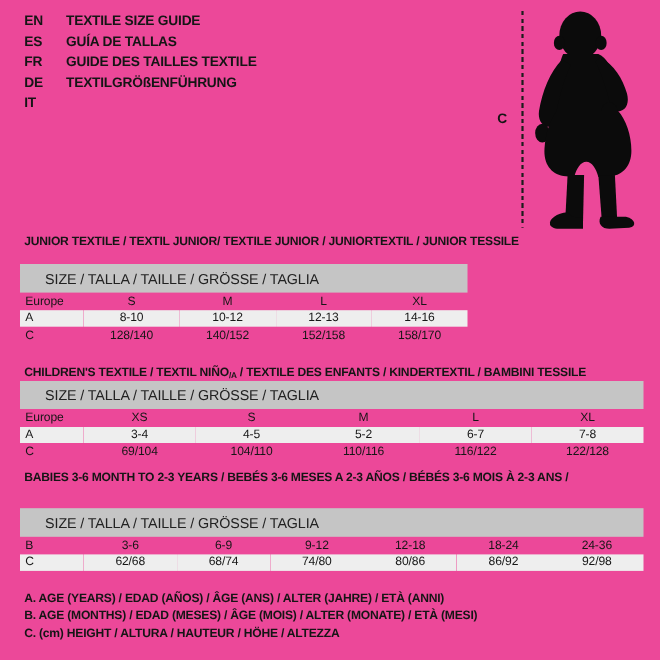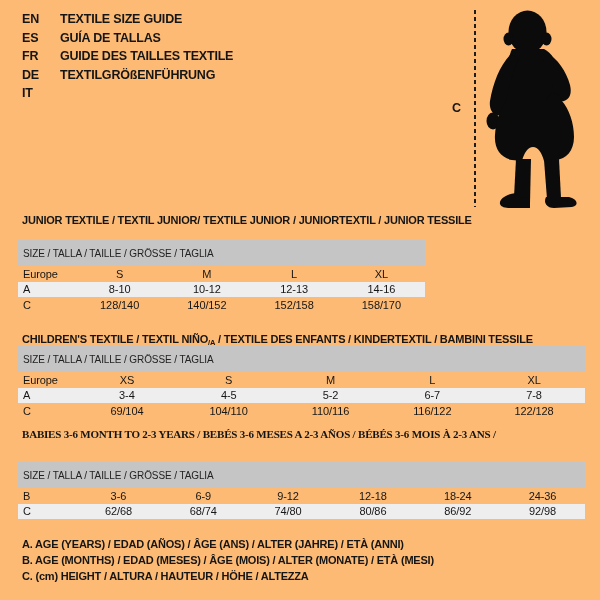--- a/index.html
+++ b/index.html
@@ -1,19 +1,19 @@
 <!DOCTYPE html>
 <html><head>
 <meta charset="utf-8">
 <style>
   html, body { margin: 0; padding: 0; background: #ffffff; }
   .canvas {
     position: relative;
     width: 600px; height: 600px;
-    background: #fdba74;
+    background: #ec4899;
     font-family: "Liberation Sans", sans-serif;
     color: #151515;
     overflow: hidden;
   }
 
   
   .lang-list {
     position: absolute; left: 22px; top: 10px;
     font-weight: bold; font-size: 12.5px; line-height: 18.6px;
     letter-spacing: -0.2px; white-space: nowrap;
@@ -33,37 +33,37 @@
   .baby-svg { position: absolute; left: 486px; top: 9px; }
 
   
   .section-title {
     position: absolute; left: 22px;
     font-weight: bold; font-size: 11px; letter-spacing: -0.2px;
     white-space: nowrap;
   }
   .t-junior   { top: 214px; text-align: center; }
   .t-children { top: 333px; }
-  .t-babies   { top: 426px; line-height: 16.6px; font-family: Liberation Serif, serif; }
+  .t-babies   { top: 426px; line-height: 16.6px; }
   .title-sub  { font-size: 7.5px; position: relative; top: 2px; }
 
   
   .size-table {
     position: absolute; left: 18px;
     border-collapse: collapse; table-layout: fixed;
     font-size: 11px; letter-spacing: -0.1px; color: #161616;
   }
   .tbl-junior   { top: 240px; width: 407px; }
   .tbl-children { top: 346px; width: 567px; }
   .tbl-babies   { top: 462px; width: 567px; }
   .size-table td { padding: 0; height: 15.5px; text-align: center; overflow: hidden; }
   .size-table td.lbl { text-align: left; padding-left: 5px; }
   .size-table tr.hdr td {
-    background: #c5c5c5; text-align: left; padding-left: 5px;
-    height: 26px; font-size: 10px; color: #222222;
+    background: #c5c5c5; text-align: left; padding-left: 23px;
+    height: 26px; font-size: 13px; color: #222222;
   }
   .size-table tr.shade td { background: #eeeeee; }
   col.c-label { width: 58px; }
 
   
   .notes {
     position: absolute; left: 22px; top: 536px;
     font-weight: bold; font-size: 11px; line-height: 16.2px;
     letter-spacing: -0.2px; white-space: nowrap;
   }

